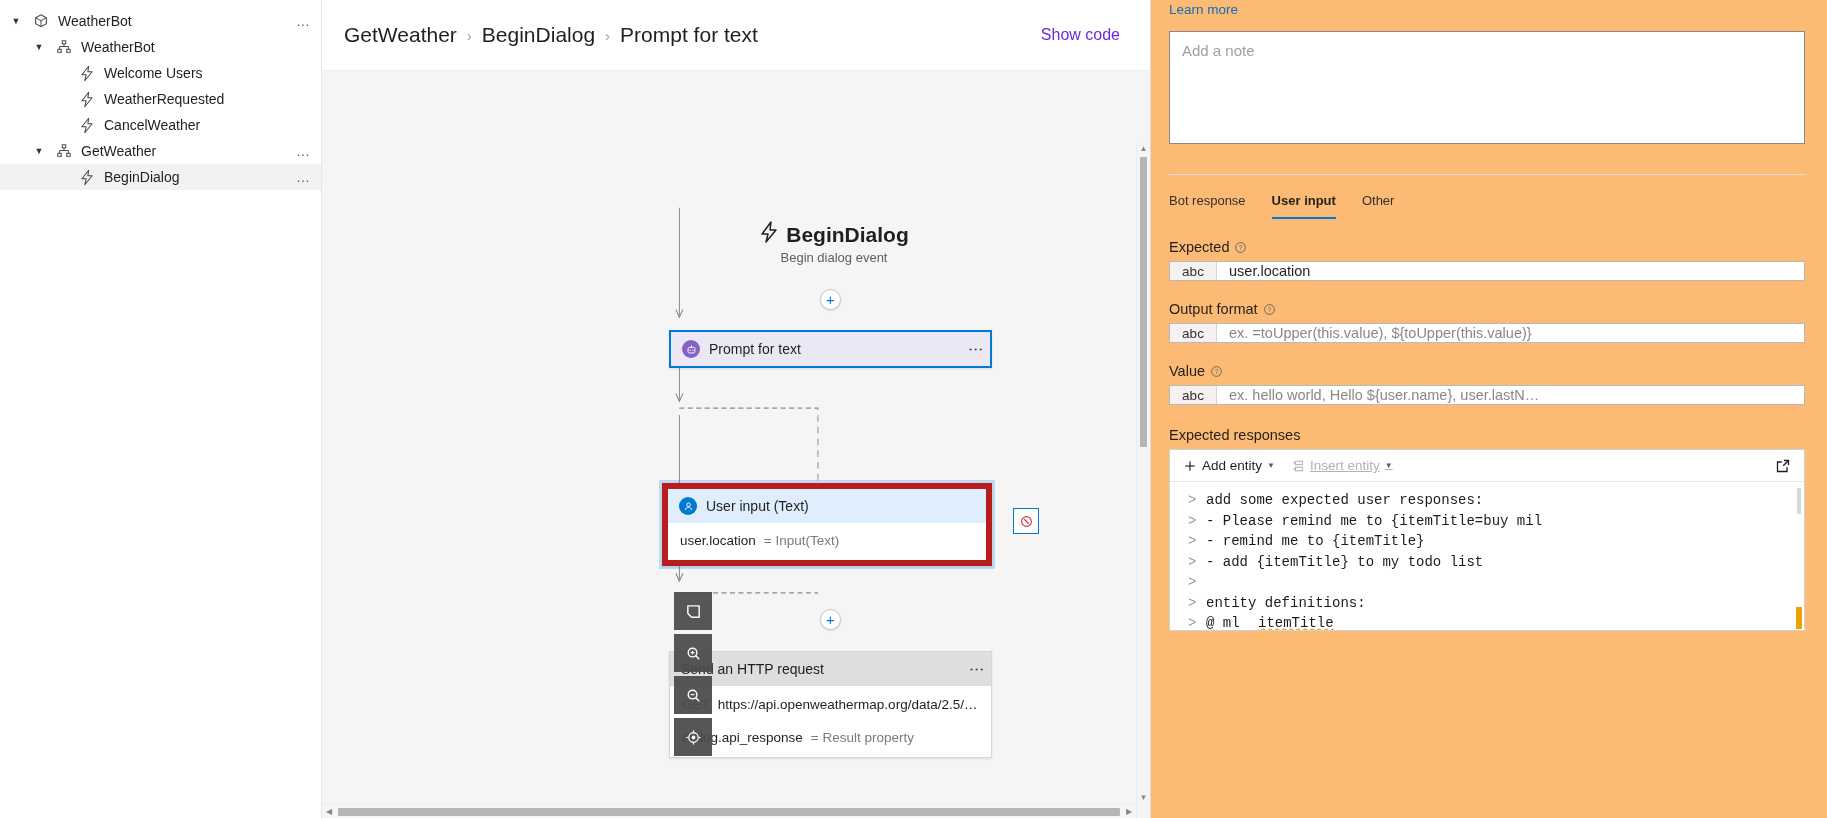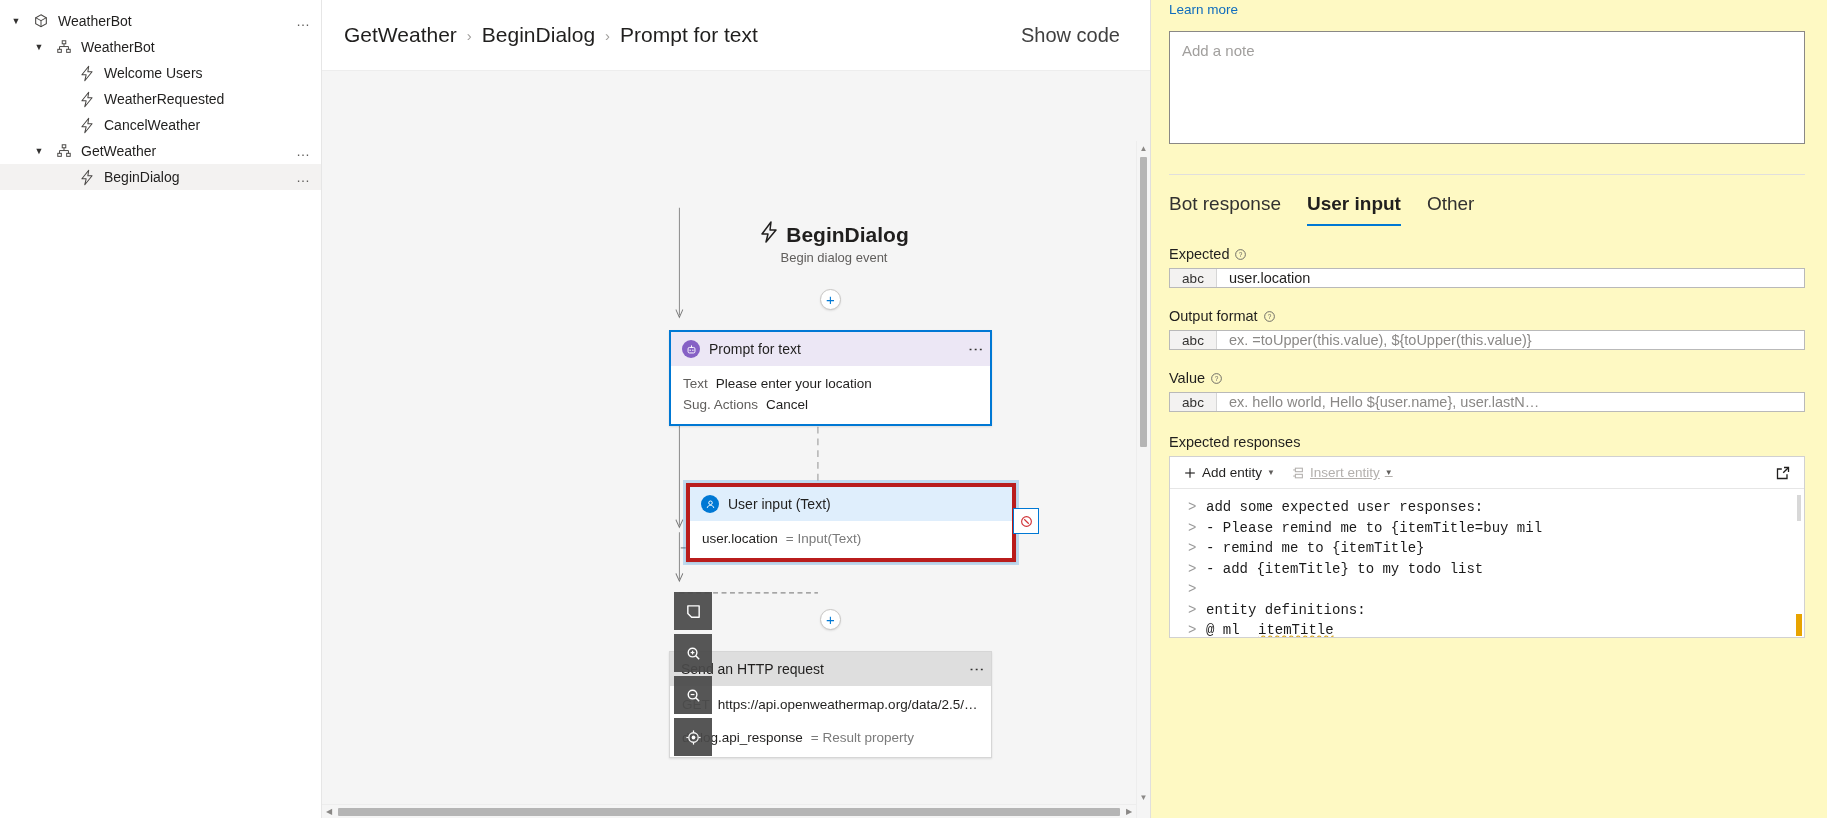--- a/index.html
+++ b/index.html
@@ -51,21 +51,21 @@
   .crumbbar {
     height:70px; flex:0 0 70px;
     display:flex; align-items:center;
     padding:0 24px 0 22px;
     background:#ffffff;
   }
   .crumbs { display:flex; align-items:center; gap:10px; font-size:21px; color:#201f1e; }
   .crumb { cursor:pointer; }
   .crumb-sep { color:#a19f9d; font-size:15px; }
   .showcode {
-    margin-left:auto; font-size:20px; color:#404040; cursor:pointer;
+    margin-left:auto; font-size:16px; color:#6d28d9; cursor:pointer;
     padding-right:6px;
   }
 
   
   .canvas-wrap { flex:1 1 auto; position:relative; overflow:hidden; background:#f5f5f5; border-top:1px solid #ededed; }
   .canvas {
     position:absolute; inset:0 12px 14px 0;
     background:#f5f5f5;
     overflow:hidden;
   }
@@ -103,21 +103,21 @@
   .kv { display:flex; gap:8px; font-size:13.5px; line-height:21px; }
   .kv .k { color:#605e5c; white-space:nowrap; }
   .kv .v { color:#201f1e; white-space:nowrap; overflow:hidden; text-overflow:ellipsis; }
   .kv .v.muted { color:#7a7a7a; }
 
   
   #node-prompt { left:347px; top:259px; width:323px; }
   #node-prompt .node-head { background:#ece7f5; }
 
   
-  #node-userinput { left:364px; top:412px; width:330px; border:4px solid #b91c1c; outline:3px solid rgba(0,120,212,.22); }
+  #node-userinput { left:340px; top:412px; width:330px; border:6px solid #b91c1c; outline:3px solid rgba(0,120,212,.22); }
   #node-userinput .node-head { background:#dfeefc; }
 
   
   #node-http { left:347px; top:580px; width:323px; border:1px solid #d6d6d6; }
   #node-http .node-head { background:#dedede; }
   #node-http .node-body { padding-top:8px; }
 
   .plus {
     position:absolute; width:21px; height:21px; border-radius:50%;
     background:#fff; border:1px solid #c8c6c4;
@@ -148,35 +148,35 @@
   .vscroll .thumb { position:absolute; left:3px; right:3px; top:16px; height:290px; background:#b5b5b5; border-radius:1px; }
   .hscroll {
     position:absolute; left:0; right:14px; bottom:0; height:14px;
     background:#f5f5f5; border-top:1px solid #ededed; display:flex; align-items:center;
   }
   .hscroll .arrow { width:14px; text-align:center; color:#8a8886; font-size:8px; }
   .hscroll .thumb { flex:1 1 auto; height:8px; background:#b5b5b5; margin:0 2px; border-radius:1px; }
 
   
   .right {
-    width:677px; flex:0 0 677px; height:818px; background:#fef9c3;
+    width:677px; flex:0 0 677px; height:818px; background:#fdba74;
     border-left:1px solid #e1dfdd; padding:0 22px 0 18px; overflow:hidden;
     position:relative;
   }
   .learnmore { color:#0f6cbd; font-size:13.5px; margin-top:2px; cursor:pointer; }
   .note {
     margin-top:14px; height:113px; border:1px solid #8a8886; background:#fff;
     padding:10px 12px; font-size:15px; color:#a19f9d;
   }
   .tabs {
     margin-top:30px; border-top:1px solid #e1dfdd; padding-top:18px;
     display:flex; align-items:flex-end; gap:26px;
   }
   .tab {
-    font-size:19px; color:#323130; padding-bottom:9px; cursor:pointer;
+    font-size:13px; color:#323130; padding-bottom:9px; cursor:pointer;
     border-bottom:2px solid transparent;
   }
   .tab.active { font-weight:bold; color:#201f1e; border-bottom-color:#0078d4; }
 
   .field-label {
     margin-top:20px; font-size:14.5px; color:#201f1e;
     display:flex; align-items:center; gap:5px;
   }
   .help { width:13px; height:13px; color:#605e5c; display:inline-flex; }
   .inputrow {
@@ -351,30 +351,20 @@
               <svg width="11" height="11" viewBox="0 0 16 16">
                   <rect x="3" y="5" width="10" height="8" rx="2" fill="none" stroke="#fff" stroke-width="1.4"></rect>
                   <line x1="8" y1="2" x2="8" y2="5" stroke="#fff" stroke-width="1.4"></line>
                   <circle cx="6" cy="9" r="1" fill="#fff"></circle>
                   <circle cx="10" cy="9" r="1" fill="#fff"></circle>
                 </svg>
             </span>
             <span>Prompt for text</span>
             <span class="dots">⋮</span>
           </div>
-          <div class="node-body">
-            <div class="kv">
-              <span class="k">Text</span>
-              <span class="v">Please enter your location</span>
-            </div>
-            <div class="kv">
-              <span class="k">Sug. Actions</span>
-              <span class="v">Cancel</span>
-            </div>
-          </div>
         </div>
 
         <div class="node" id="node-userinput">
           <div class="node-head">
             <span class="badge" style="background:#0078d4">
               <svg width="11" height="11" viewBox="0 0 16 16">
                   <circle cx="8" cy="5.5" r="2.6" fill="none" stroke="#fff" stroke-width="1.4"></circle>
                   <path d="M3.2 13c.6-2.6 2.5-3.8 4.8-3.8S12.2 10.4 12.8 13" fill="none" stroke="#fff" stroke-width="1.4"></path>
                 </svg>
             </span>

